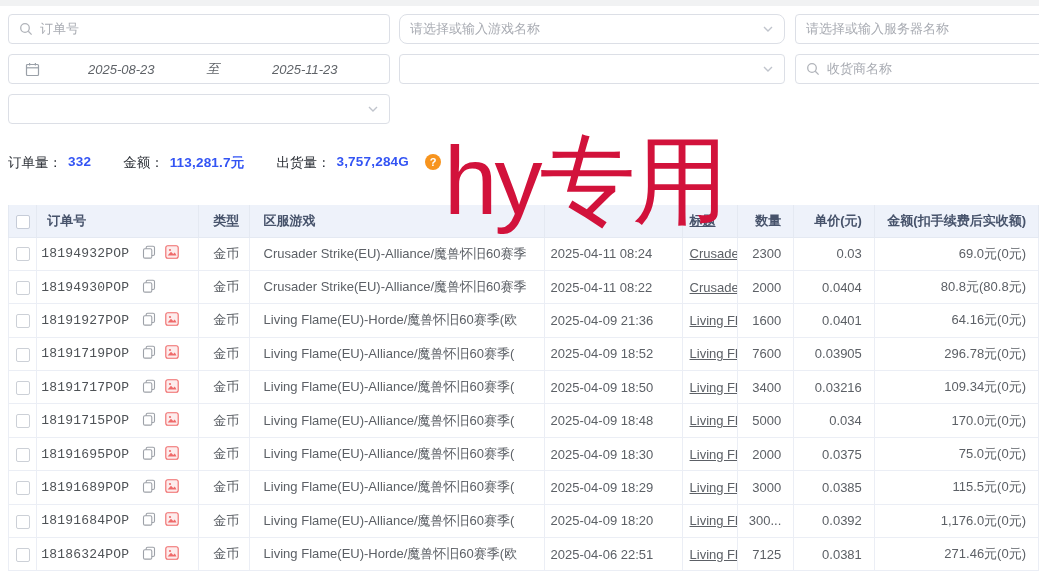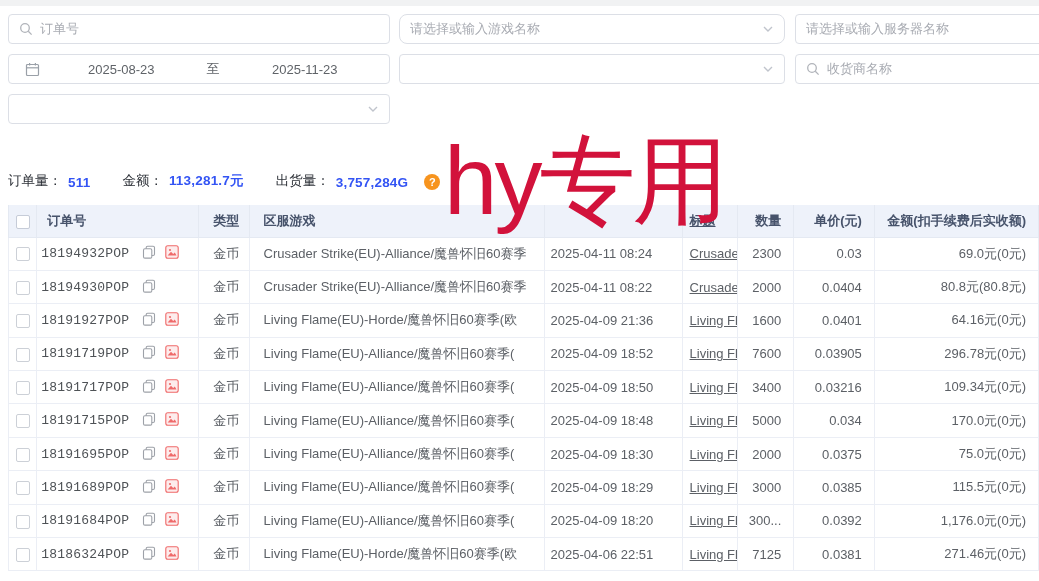--- a/index.html
+++ b/index.html
@@ -8,29 +8,29 @@
   .top-strip { position:absolute; left:0; top:0; width:1039px; height:6px; background:#f1f2f3; }
 
   
   .fbox { position:absolute; height:30px; border:1px solid #dcdfe6; border-radius:4px;
     background:#fff; display:flex; align-items:center; padding:0 10px; gap:7px; }
   .placeholder { color:#a8abb2; flex:1; white-space:nowrap; overflow:hidden; }
   .chev { margin-left:auto; flex:none; display:flex; }
   .f-order  { left:8px;  top:14px; width:382px; }
   .f-game   { left:399px; top:14px; width:386px;border-radius:8px; }
   .f-server { left:795px; top:14px; width:300px; }
-  .f-date   { left:8px;  top:54px; width:382px; }
+  .f-date   { left:8px;  top:54px; width:382px;font-style:italic; }
   .f-pay    { left:399px; top:54px; width:386px; }
   .f-recv   { left:795px; top:54px; width:300px; }
   .f-status { left:8px;  top:94px; width:382px; }
   .date-val { flex:1; text-align:center; color:#5f6368; }
   .date-sep { color:#5f6368; padding:0 4px; }
 
   
-  .stats { position:absolute; left:8px; top:172px; display:flex; align-items:flex-end; gap:6px;
+  .stats { position:absolute; left:8px; top:154px; display:flex; align-items:flex-start; gap:6px;
     font-size:13.5px; color:#2b2f36; }
   .stat-gap { width:20px; }
   .stat-val { color:#3354f4; font-weight:700; letter-spacing:.2px; }
   .help { width:16px; height:16px; border-radius:50%; background:#f7941e; color:#fff;
     font-size:11px; font-weight:700; display:flex; align-items:center; justify-content:center;
     margin-left:10px; cursor:pointer; }
 
   
   table { position:absolute; left:8px; top:205px; width:1031px; border-collapse:collapse;
     table-layout:fixed; }
@@ -114,21 +114,21 @@
 <div class="fbox f-status">
   <span class="chev">
     <svg width="12" height="12" viewBox="0 0 12 12" fill="none" stroke="#c0c4cc" stroke-width="1.4">
         <polyline points="2,4 6,8 10,4"></polyline>
       </svg>
   </span>
 </div>
 
 <div class="stats">
   <span>订单量：</span>
-  <span class="stat-val">511</span>
+  <span class="stat-val">332</span>
   <span class="stat-gap"></span>
   <span>金额：</span>
   <span class="stat-val">113,281.7元</span>
   <span class="stat-gap"></span>
   <span>出货量：</span>
   <span class="stat-val">3,757,284G</span>
   <span class="help">?</span>
 </div>
 
 <table>

